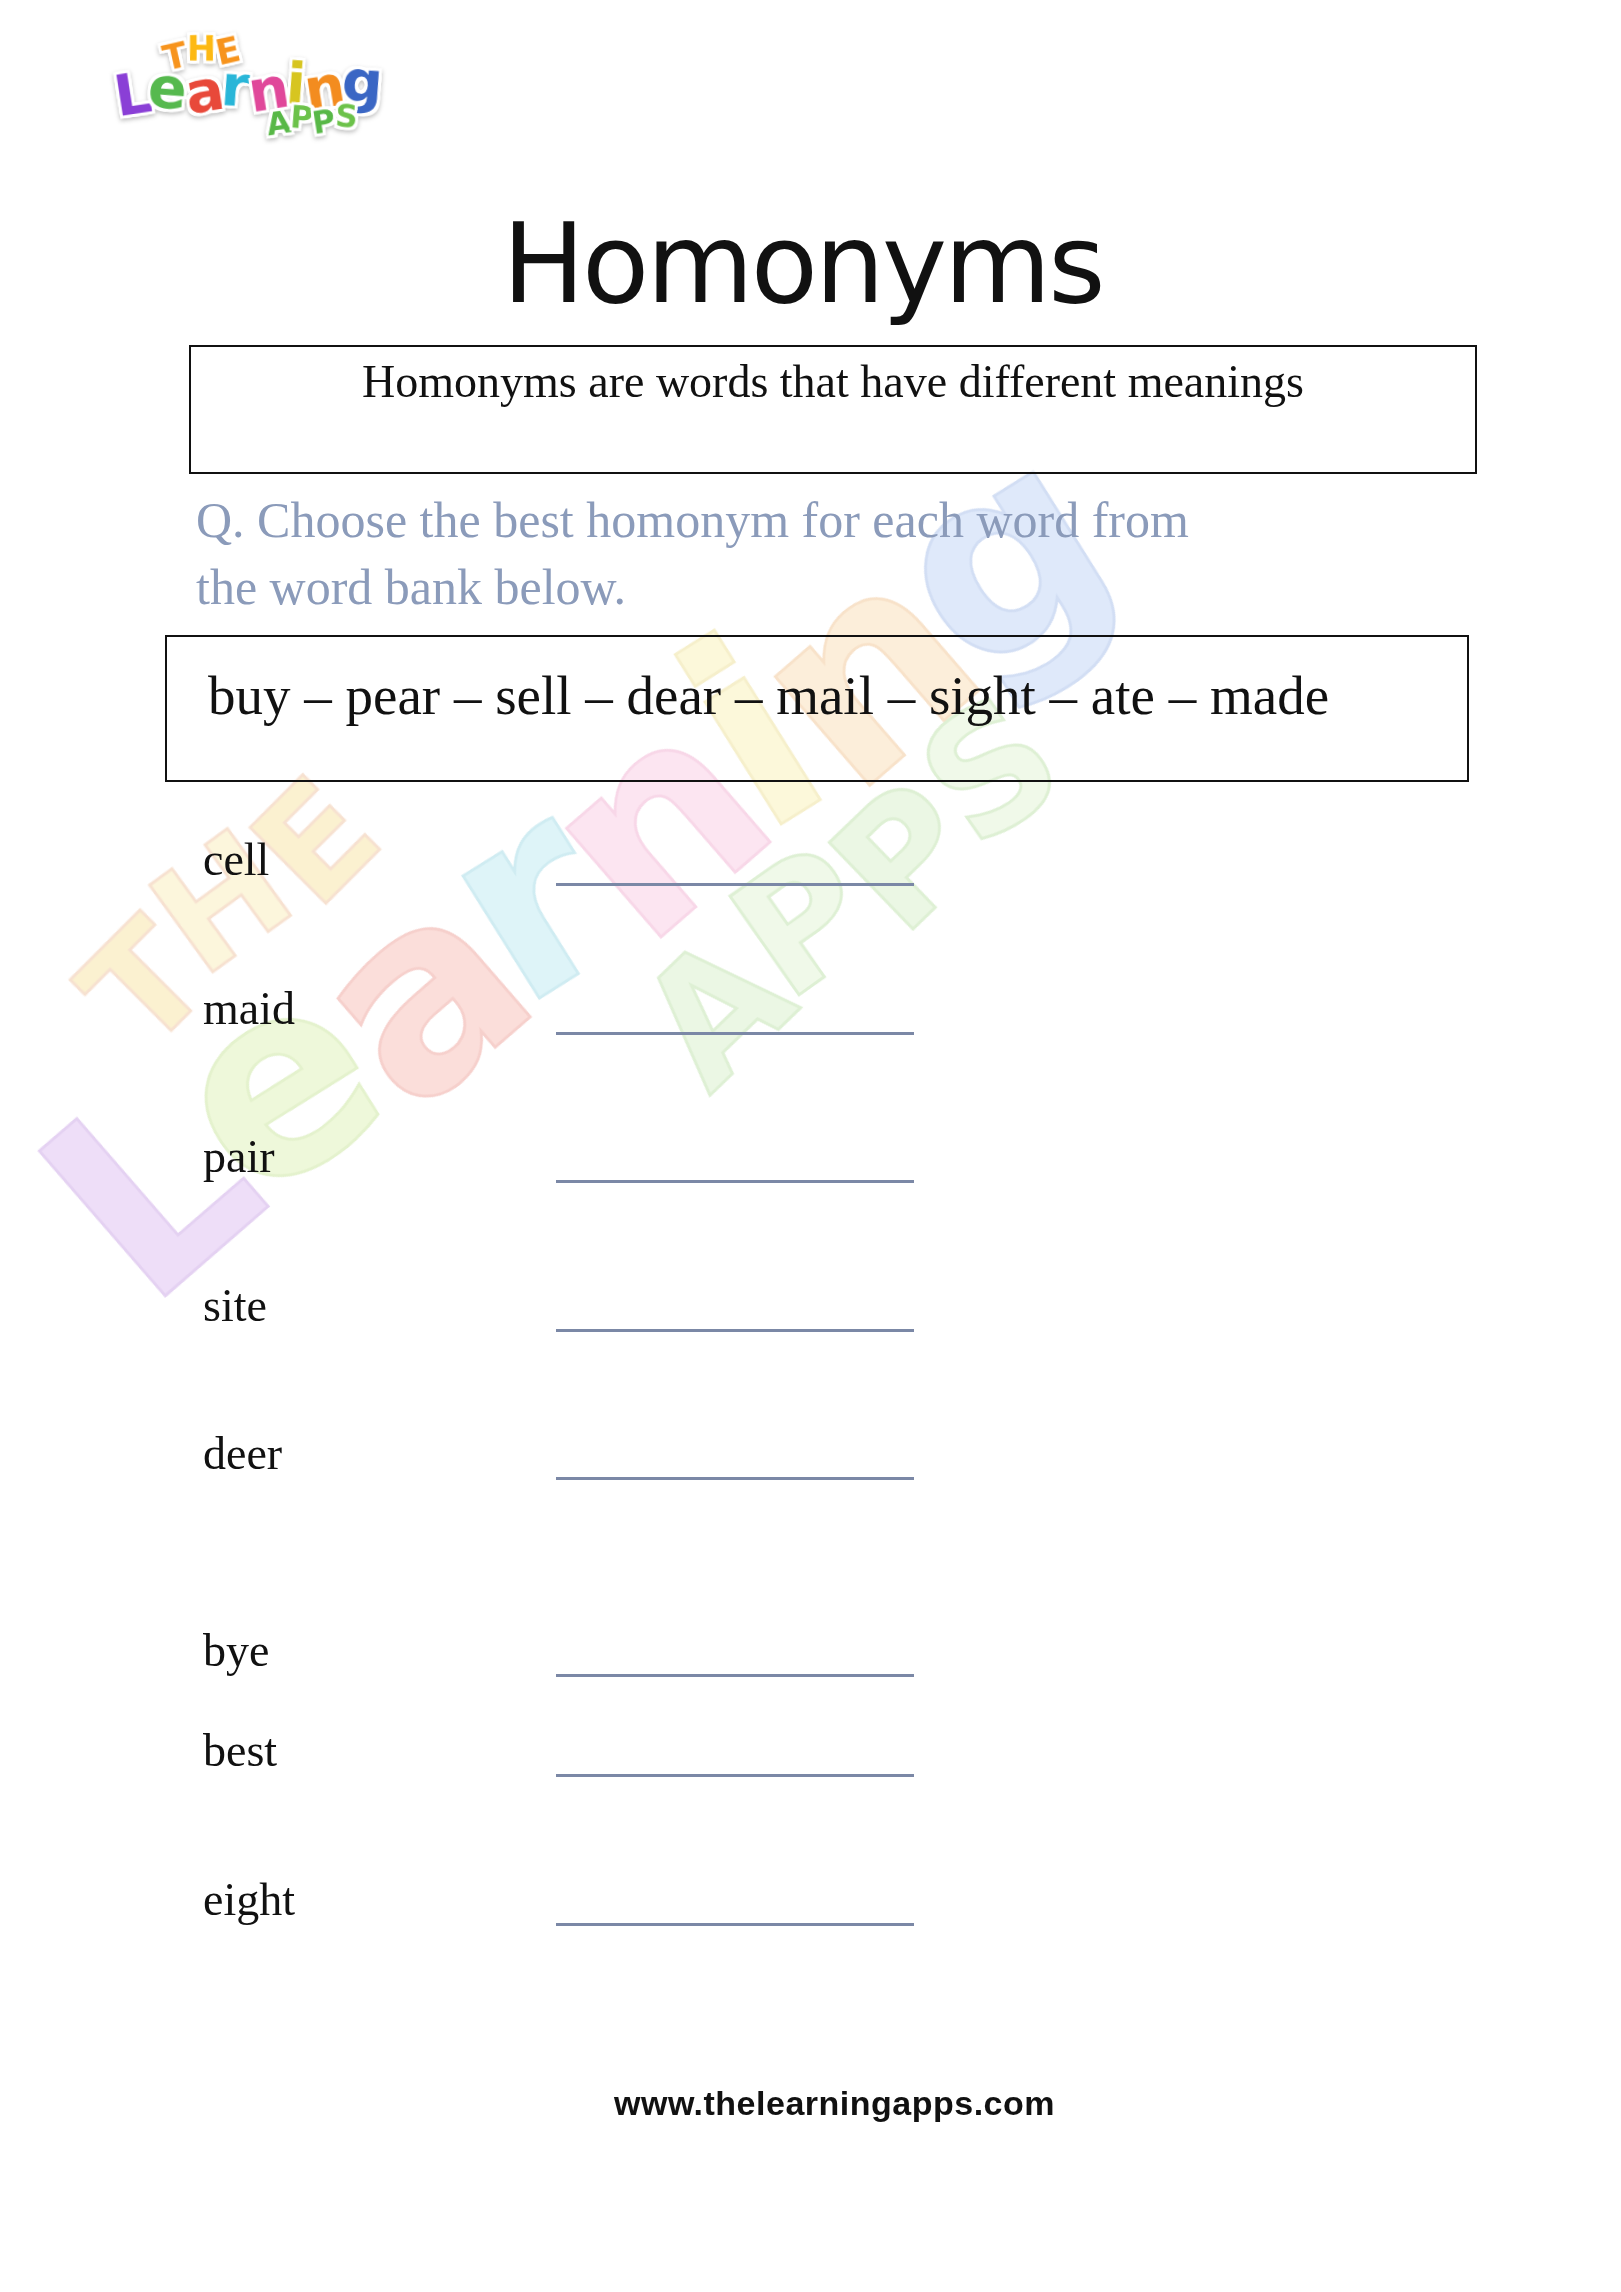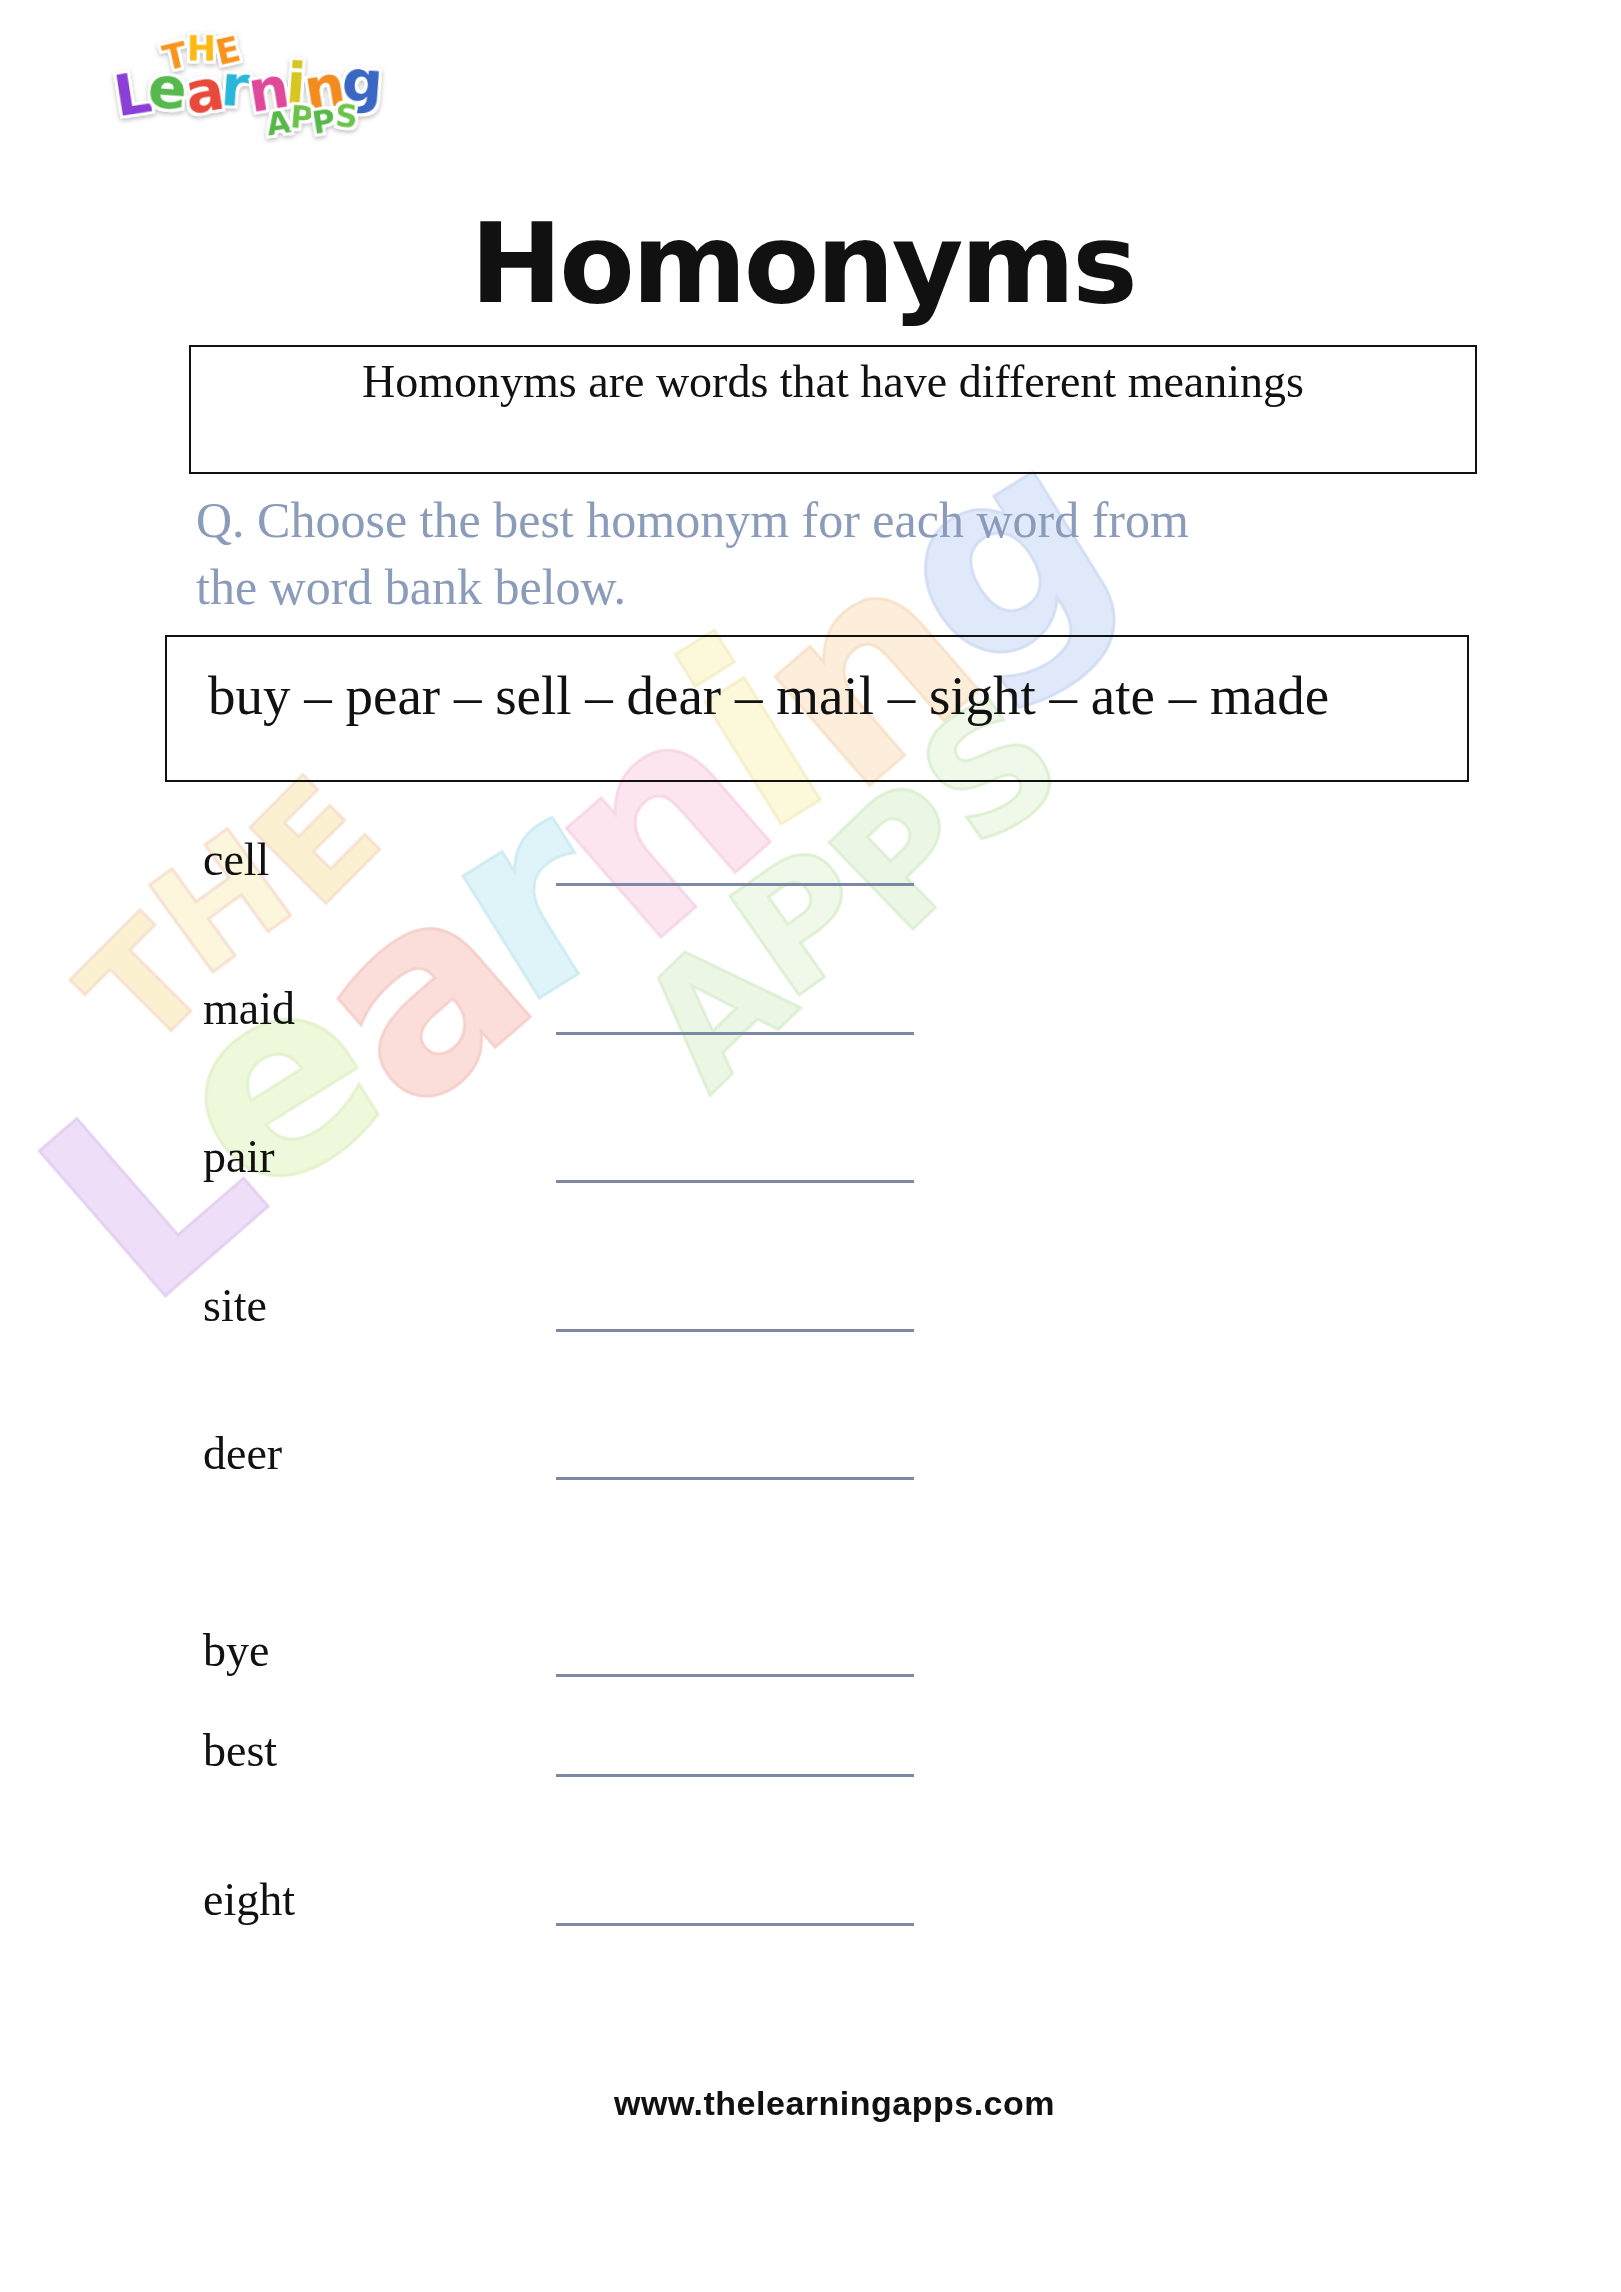--- a/index.html
+++ b/index.html
@@ -55,21 +55,21 @@
   }
   .logo span:nth-child(odd)  { transform: rotate(-7deg) translateY(2px); }
   .logo span:nth-child(even) { transform: rotate(6deg)  translateY(-2.9px); }
 
   
   .title {
     position: absolute;
     top: 204px; left: 0; right: 16px;
     text-align: center;
     font-family: "DejaVu Sans", sans-serif;
-    font-weight: bold;
+    font-weight: normal;
     font-size: 110px;
     letter-spacing: -2.9px;
     line-height: 1.1;
     z-index: 2;
   }
 
   
   .def-box {
     position: absolute;
     left: 189px; top: 345px;

